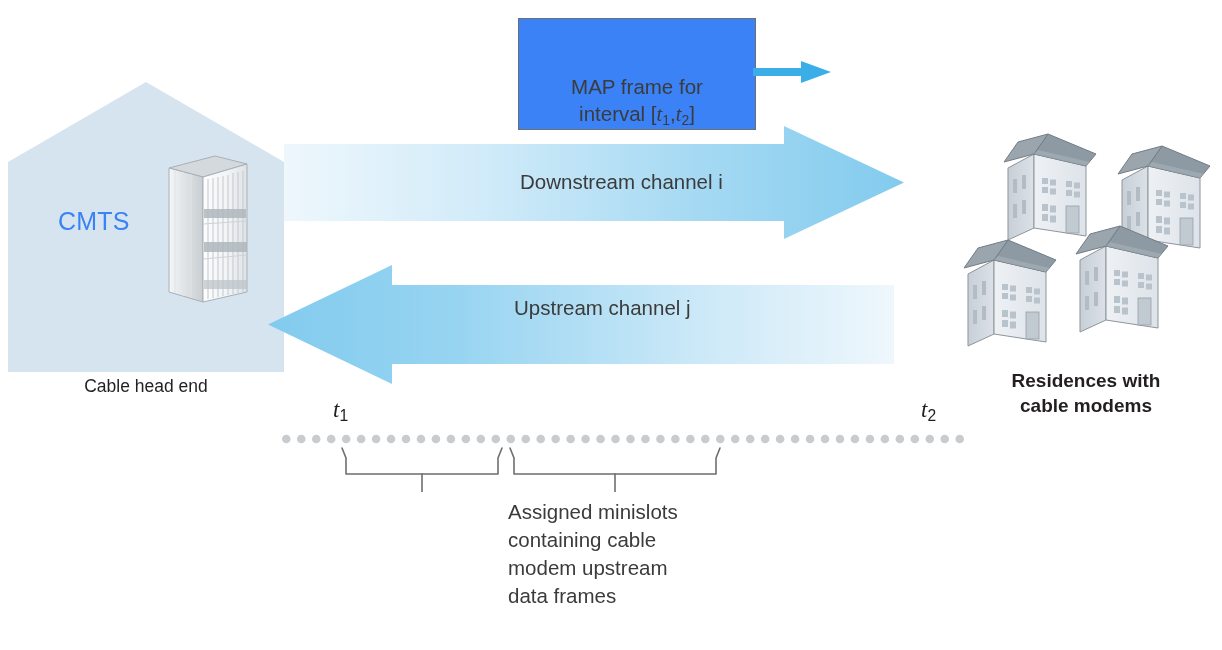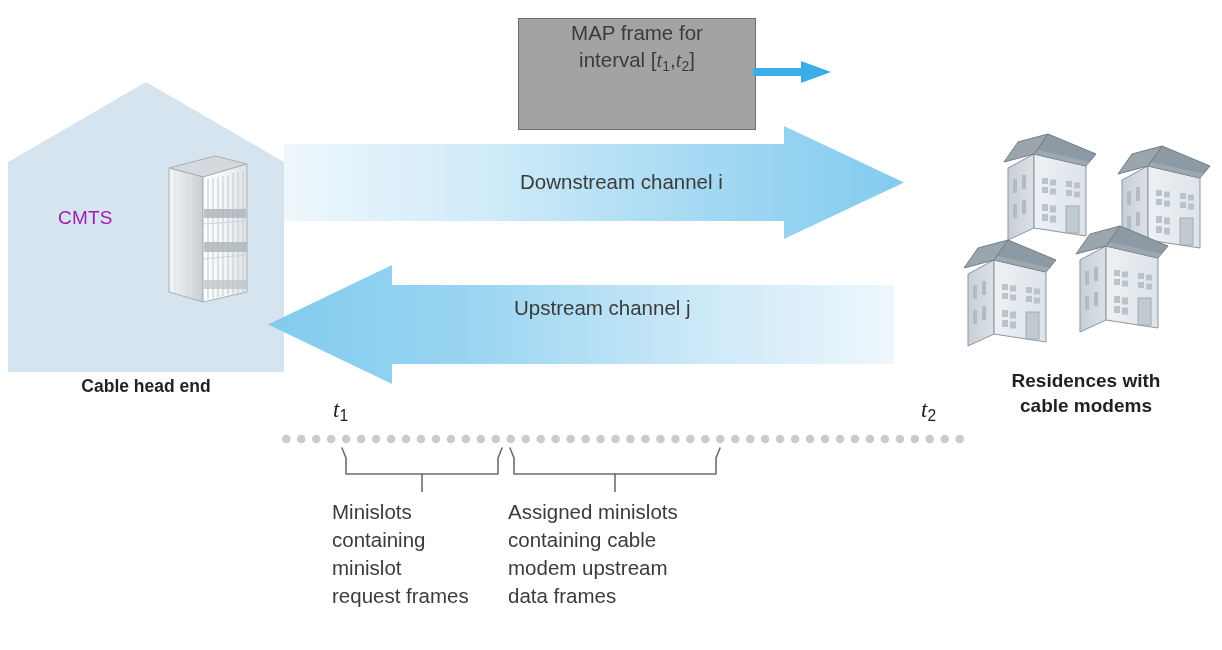--- a/index.html
+++ b/index.html
@@ -23,42 +23,42 @@
   
   #headend-building {
     left: 8px; top: 76px;
     width: 276px; height: 296px;
   }
   #headend-label {
     left: 8px; top: 376px;
     width: 276px;
     text-align: center;
     font-size: 17.5px;
-    font-weight: bold;
+    font-weight: normal;
     color: #231f20;
   }
   #cmts-label {
     left: 58px; top: 207px;
-    font-size: 19px;
-    color: #a21caf;
+    font-size: 25px;
+    color: #3b82f6;
     letter-spacing: .2px;
   }
   #cmts-rack { left: 163px; top: 152px; width: 86px; height: 158px; }
 
   
   #map-frame-box {
     left: 518px; top: 18px;
     width: 238px; height: 112px;
     border: 1.4px solid #6e6e6e;
-    background: #a3a3a3;
+    background: #3b82f6;
     box-sizing: border-box;
     display: flex;
     flex-direction: column;
     align-items: center;
-    justify-content: flex-start;
+    justify-content: flex-end;
     line-height: 1.32;
   }
   #map-frame-box .ln {
     font-size: 20.5px;
     color: #3b3b3b;
     white-space: nowrap;
   }
   .ital { font-family: "Liberation Serif", serif; font-style: italic; }
   .sub  { font-size: .68em; vertical-align: -0.28em; font-style: normal;
           font-family: "Liberation Sans", sans-serif; }
@@ -331,26 +331,20 @@
     <g fill="none" stroke="#6e6e6e" stroke-width="1.6" stroke-linecap="round" stroke-linejoin="round">
 
       <path d="M12,2 L16,12 L16,28 L168,28 L168,12 L172,2"></path>
       <path d="M92,28 L92,46"></path>
 
       <path d="M180,2 L184,12 L184,28 L386,28 L386,12 L390,2"></path>
       <path d="M285,28 L285,46"></path>
     </g>
   </svg>
 
-  <div class="abs caption" id="caption-left">
-    <div>Minislots</div>
-    <div>containing</div>
-    <div>minislot</div>
-    <div>request frames</div>
-  </div>
 
   <div class="abs caption" id="caption-right">
     <div>Assigned minislots</div>
     <div>containing cable</div>
     <div>modem upstream</div>
     <div>data frames</div>
   </div>
 
 </div>
 

